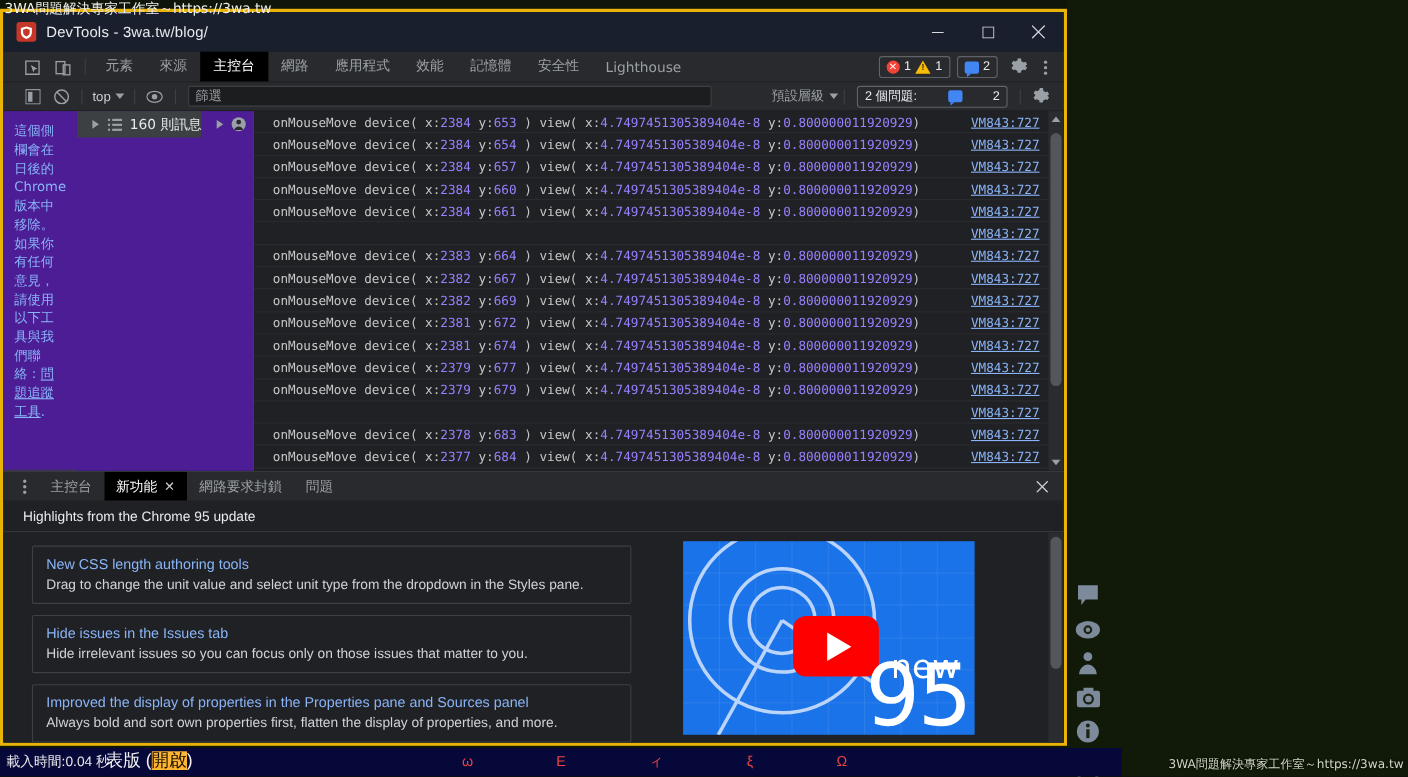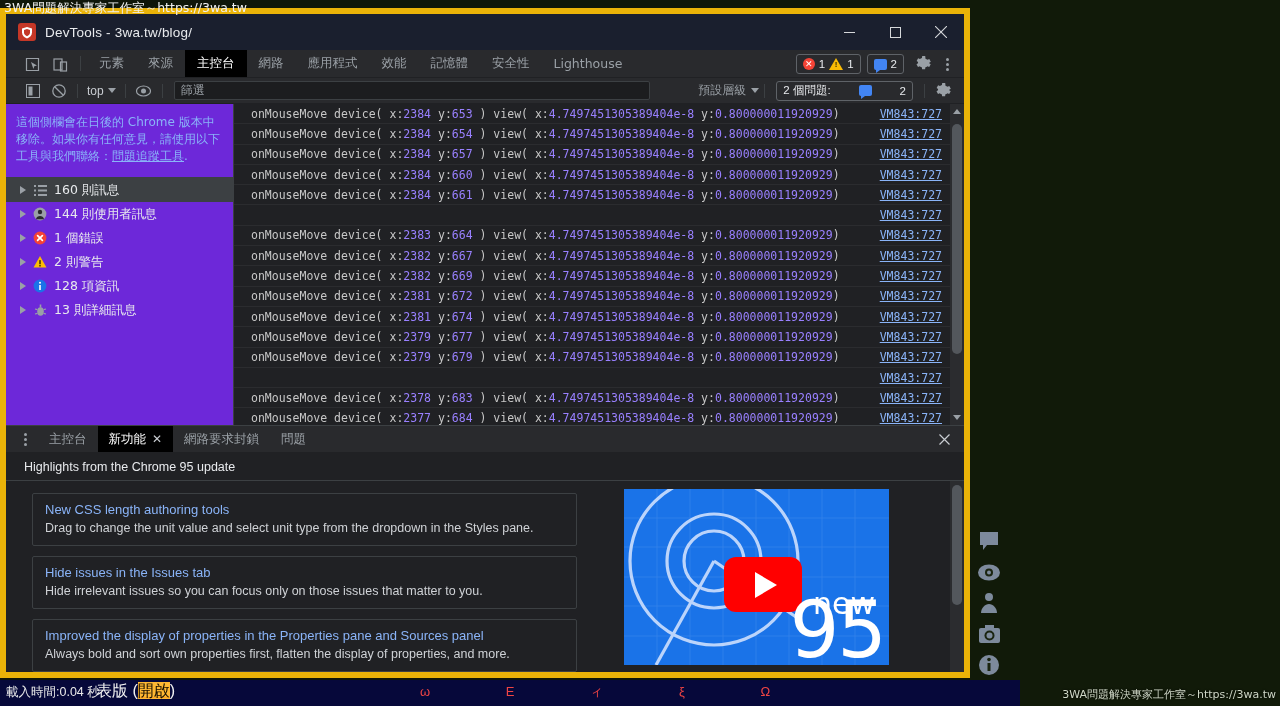--- a/index.html
+++ b/index.html
@@ -59,21 +59,21 @@
     position: absolute; left: 974px; top: 528px; width: 30px;
     display: flex; flex-direction: column; align-items: center; gap: 5px;
   }
   .side-icons .si { width: 26px; height: 26px; display: flex; align-items: center;
     justify-content: center; color: #7d8a9c; }
   .side-icons svg { display: block; }
 
   
   .dt-window {
     position: absolute; left: 0; top: 8px; width: 970px; height: 670px;
-    background: #202124; border: 6px solid #eab308;
+    background: #202124; border: 3px solid #eab308;
     display: flex; flex-direction: column;
   }
   
   .dt-titlebar {
     height: 36px; background: #1a1f2e; display: flex; align-items: center;
     flex: 0 0 36px; position: relative;
   }
   .dt-title-icon {
     width: 18px; height: 18px; margin-left: 12px; margin-right: 9px;
     background: #c53727; border-radius: 3px; position: relative;
@@ -177,23 +177,23 @@
     font-family: "DejaVu Sans", sans-serif;
   }
   .ct-right { position: absolute; right: 0; display: flex; align-items: center; }
 
   
   .console-body {
     flex: 1; display: flex; min-height: 0; position: relative;
     background: #202124;
   }
   .console-sidebar {
-    width: 228px; flex: 0 0 228px; background: #6d28d9;
+    width: 228px; flex: 0 0 228px; background: #4c1d95;
     border-right: 1px solid #3c4043; overflow: hidden;
-    display: flex; flex-direction: column;
+    display: flex; flex-direction: row;
   }
   .sidebar-notice {
     color: #8ab4f8; font-size: 12px; line-height: 17px;
     padding: 10px 10px 12px 10px;
     border-bottom: 1px solid #3c4043;
     font-family: "DejaVu Sans", sans-serif;
   }
   .sidebar-notice a { color: #8ab4f8; text-decoration: underline; }
   .sb-item {
     height: 24px; display: flex; align-items: center; gap: 7px;

